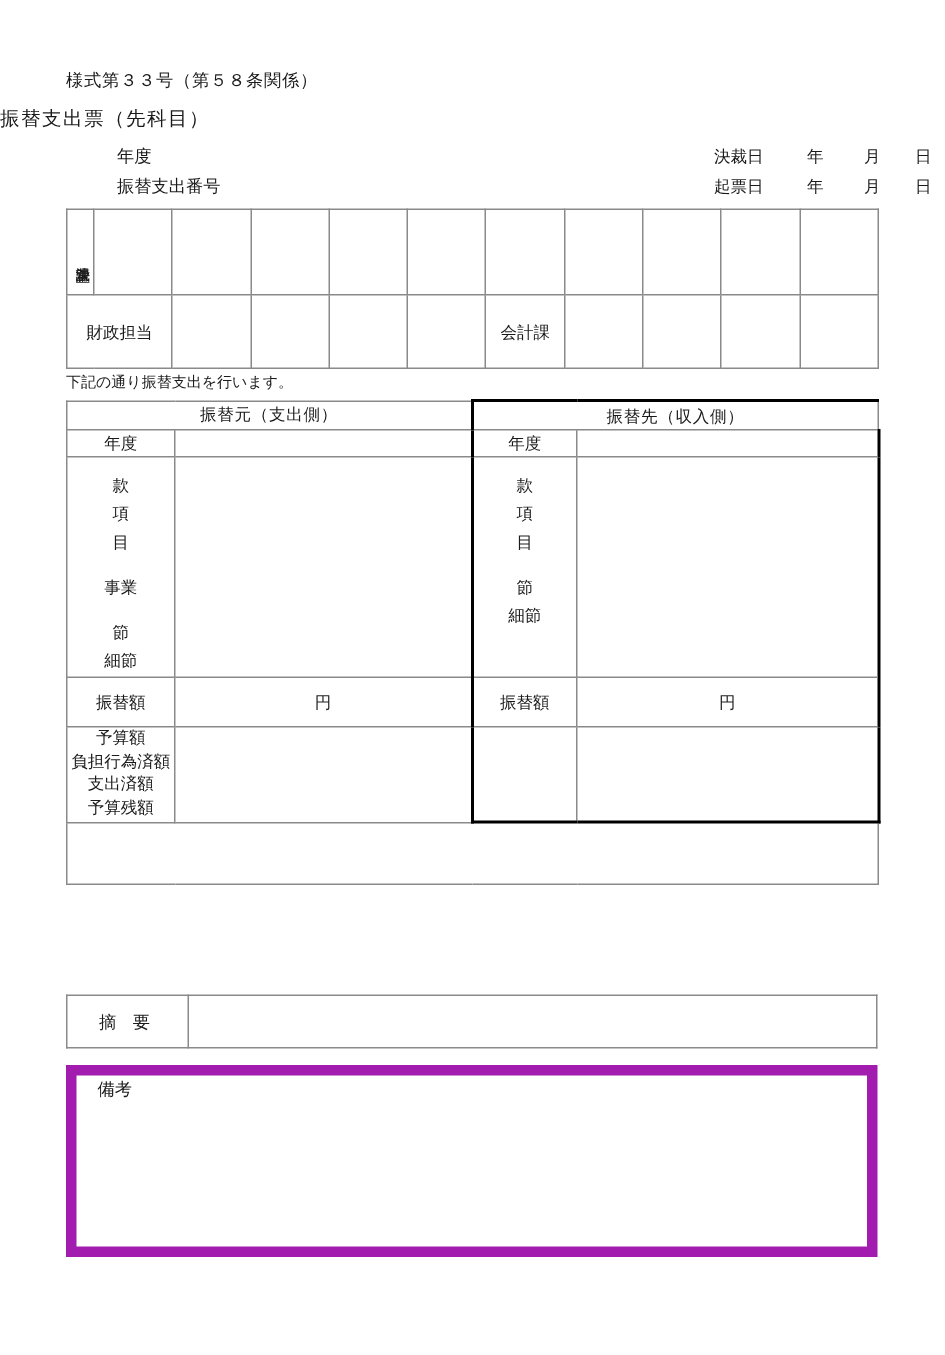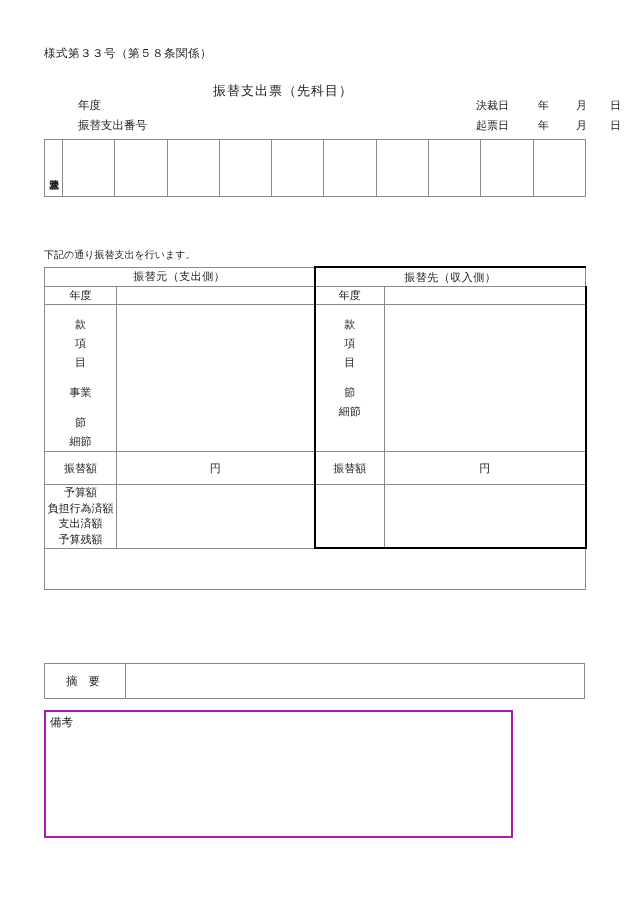--- a/index.html
+++ b/index.html
@@ -30,23 +30,22 @@
     position: absolute;
     left: 44px;
     top: 46px;
     font-size: 11.5px;
     letter-spacing: 0.5px;
     white-space: nowrap;
   }
   .doc-title {
     position: absolute;
     left: 0;
-    top: 82px;
+    top: 70px;
     width: 566px;
-    text-align: center;
     font-size: 13px;
     letter-spacing: 1px;
   }
 
   .head-left {
     position: absolute;
     left: 78px;
     top: 95px;
     font-size: 11.5px;
     line-height: 20px;
@@ -184,24 +183,25 @@
     text-align: center;
     padding: 0 4px;
   }
   .tekiyo .t-lbl { width: 72px; letter-spacing: 4px; }
 
   
   .bikou {
     position: absolute;
     left: 44px;
     top: 710px;
-    width: 469px;
+    width: 541px;
     height: 128px;
     box-sizing: border-box;
-    border: 2px solid #a21caf;
+    border: 7px solid #a21caf;
+    padding-left: 10px;
   }
   .bikou-label {
     font-size: 11.5px;
     padding: 4px 0 0 4px;
     line-height: 1.2;
   }
 </style>
 </head>
 <body>
 
@@ -248,20 +248,32 @@
         <tr class="r1">
       <td class="narrow">
         <span class="vlabel">主管課決裁</span>
       </td>
       <td></td>
       <td></td>
       <td></td>
       <td></td>
       <td></td>
       <td></td>
+      <td></td>
+      <td></td>
+      <td></td>
+      <td></td>
+    </tr>
+    <tr class="r2">
+      <td colspan="2">財政担当</td>
+      <td></td>
+      <td></td>
+      <td></td>
+      <td></td>
+      <td>会計課</td>
       <td></td>
       <td></td>
       <td></td>
       <td></td>
     </tr>
   </tbody>
     </table>
 
   <div class="statement">下記の通り振替支出を行います。</div>
 

